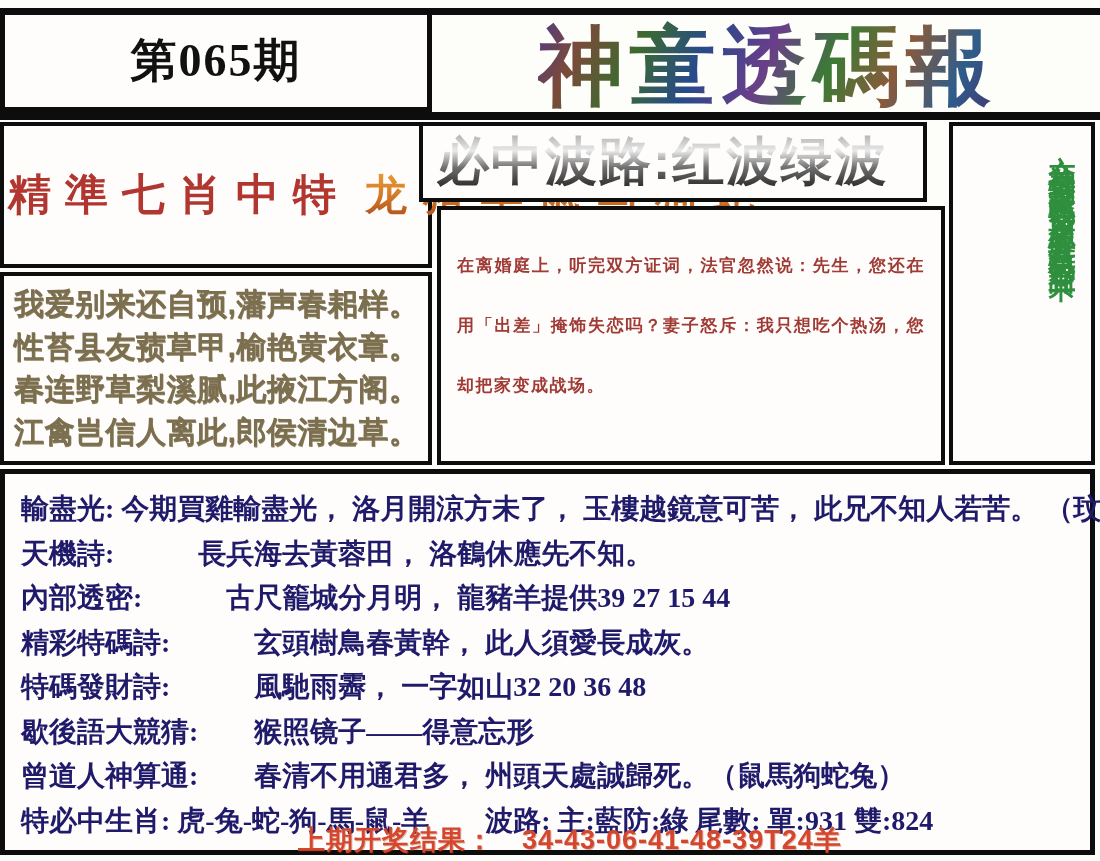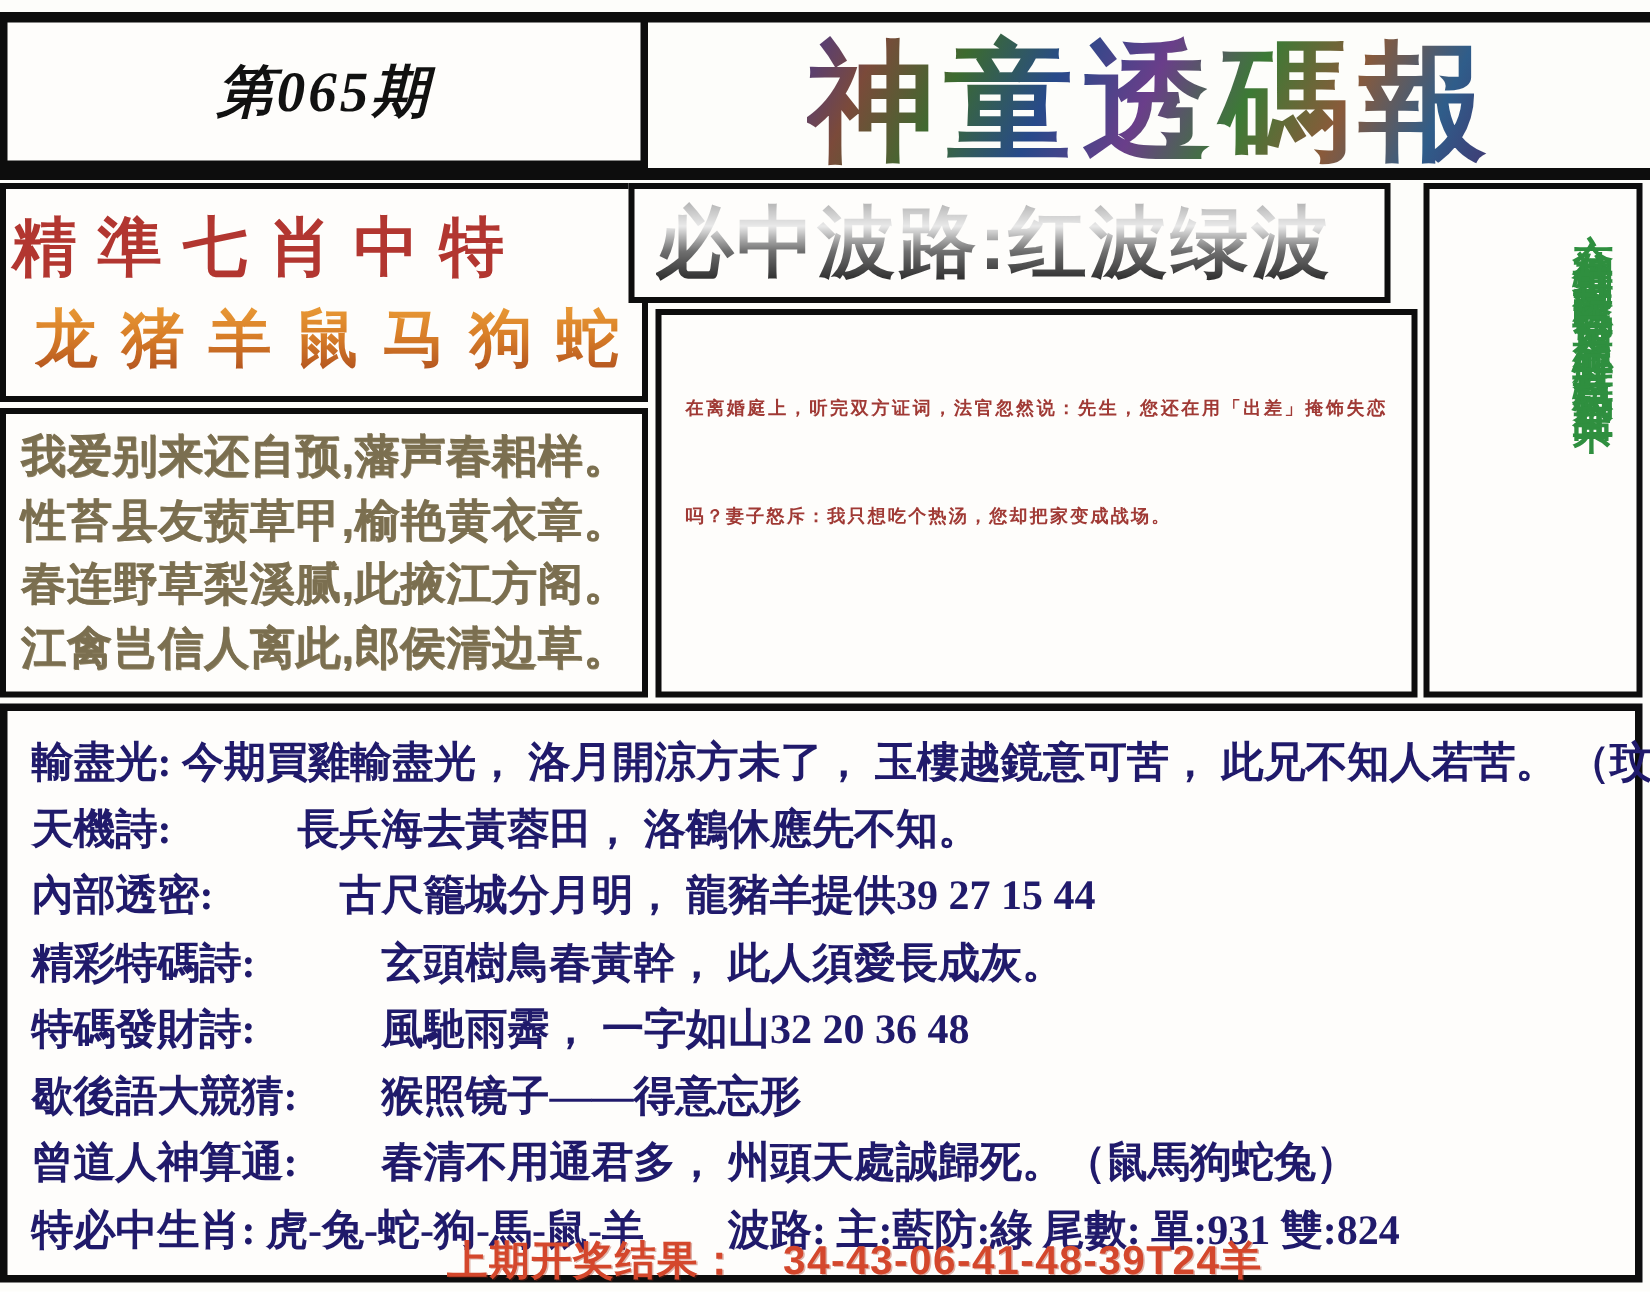--- a/index.html
+++ b/index.html
@@ -7,48 +7,48 @@
   .sheet { position:relative; width:1100px; height:861px; background:#fdfdfa; overflow:hidden; }
 
   .bar { position:absolute; background:#0d0d0d; }
   .bar-top { left:0; top:8; width:1100px; height:7px; top:8px; }
   .bar-under-header { left:0; top:112px; width:1100px; height:8px; }
 
   .box { position:absolute; border:4px solid #0d0d0d; background:#fefdfb; }
 
   
   .issue-box { left:0; top:10px; width:432px; height:102px; border-width:5px; display:flex; align-items:center; justify-content:center; }
-  .issue-text { font-family:"Liberation Serif", serif; font-weight:bold; font-size:38px; color:#111; letter-spacing:2px;font-style:italic; }
-  .masthead { position:absolute; left:440px; top:10px; width:655px; height:102px; display:flex; align-items:flex-start; justify-content:center; }
+  .issue-text { font-family:"Liberation Serif", serif; font-weight:bold; font-size:46px; color:#111; letter-spacing:2px; }
+  .masthead { position:absolute; left:440px; top:24px; width:655px; height:102px; display:flex; align-items:flex-end; justify-content:center; }
   .masthead-text {
     font-weight:bold; font-size:86px; letter-spacing:6px; white-space:nowrap;
     background:linear-gradient(115deg,#4a3a8c 0%,#7b4a3a 11%,#3c6b2f 23%,#274a8a 36%,#6a3e8a 49%,#3c7a35 62%,#8a5a3a 75%,#2f5d8a 88%,#45316e 100%);
     -webkit-background-clip:text; background-clip:text; color:transparent; -webkit-text-fill-color:transparent;
   }
 
   
-  .seven-box { left:0; top:122px; width:432px; height:146px; display:flex; flex-direction:column; justify-content:space-evenly; padding:6px 4px; }
+  .seven-box { left:0; top:122px; width:432px; height:146px; display:flex; flex-direction:row; justify-content:space-evenly; align-items:center; padding:6px 4px; }
   .seven-headline { font-family:"Liberation Serif", serif; font-weight:bold; font-size:43px; color:#b23630; letter-spacing:14px; white-space:nowrap; }
   .seven-zodiac {
     font-weight:bold; font-size:42px; letter-spacing:16px; white-space:nowrap;
     background:linear-gradient(180deg,#eda23a 0%,#d97f28 45%,#a8481c 100%);
     -webkit-background-clip:text; background-clip:text; color:transparent;margin-left:15px; -webkit-text-fill-color:transparent;
   }
   .poem-box { left:0; top:272px; width:432px; height:193px; display:flex; flex-direction:column; justify-content:space-evenly; padding:6px 10px; }
   .poem-line { font-weight:bold; font-size:30px; color:#7b6f50; white-space:nowrap; letter-spacing:0.5px; text-shadow:0.5px 0.5px 0 #8d8160; }
 
   
   .bolu-box { left:419px; top:122px; width:508px; height:80px; display:flex; align-items:center; justify-content:flex-start; padding-left:14px; }
   .bolu-text {
     font-weight:bold; font-size:52px; letter-spacing:2px; white-space:nowrap;
     background:linear-gradient(180deg,#9a9a9a 0%,#e9e9e9 34%,#6f6f6f 58%,#0b0b0b 100%);
     -webkit-background-clip:text; background-clip:text; color:transparent; -webkit-text-fill-color:transparent;
   }
   .joke-box { left:437px; top:206px; width:508px; height:259px; padding:26px 16px 0 16px; }
-  .joke-text { font-family:"Liberation Serif", serif; font-weight:bold; font-size:12px; color:#a03a35; line-height:72px; letter-spacing:1.5px; text-align:justify; }
+  .joke-text { font-family:"Liberation Serif", serif; font-weight:bold; font-size:17px; color:#a03a35; line-height:60px; letter-spacing:1.5px; text-align:justify; }
 
   
   .slogan-box { left:949px; top:122px; width:146px; height:343px; writing-mode:vertical-rl; display:flex; padding:8px 6px; }
   .slogan-col { font-family:"Liberation Serif", serif; font-size:27px; font-weight:bold; color:#2f8f3f; letter-spacing:5px; line-height:46px; white-space:pre; }
 
   
   .tips-box { left:0; top:469px; width:1095px; height:386px; border-width:5px; padding:13px 16px 0 16px; }
   .tip-line { font-family:"Liberation Serif", serif; font-weight:bold; font-size:28px; color:#201a6b; line-height:44.5px; white-space:pre; }
   .tip-line span { white-space:pre; }
 

